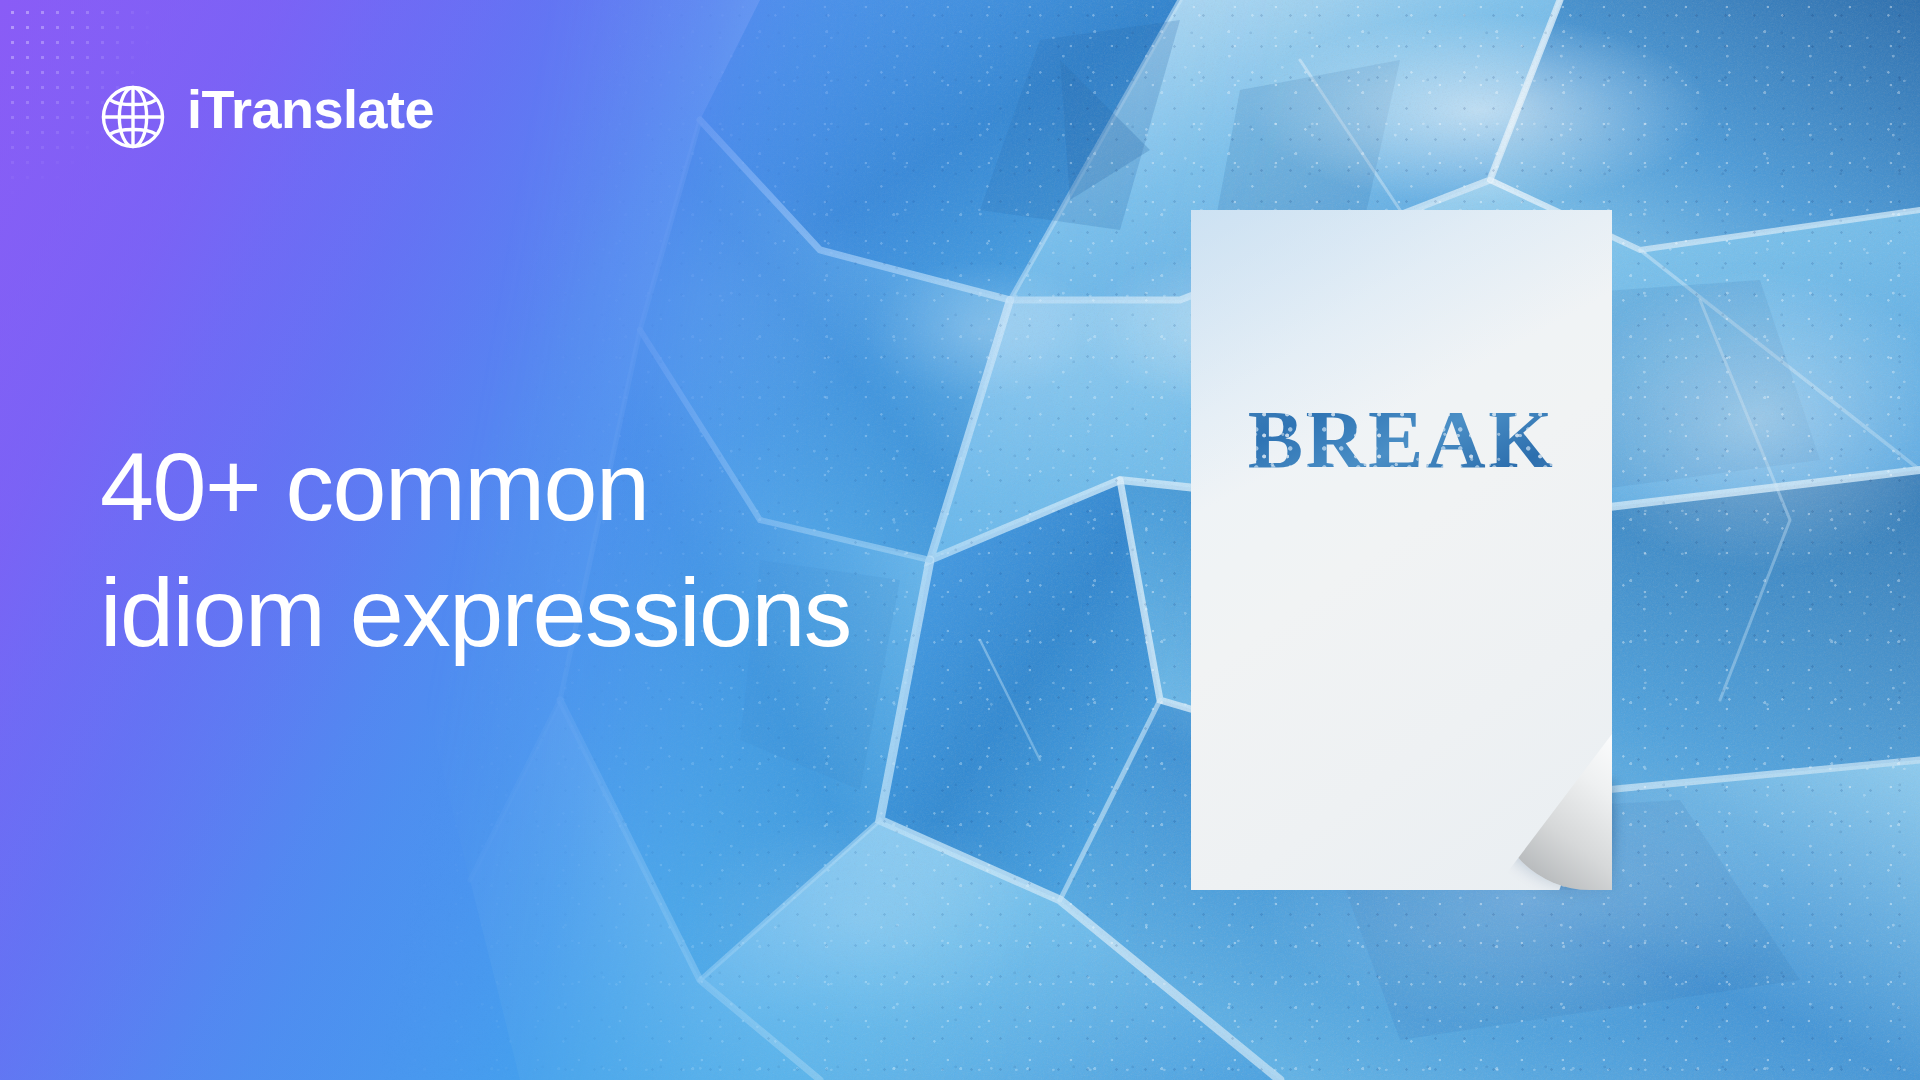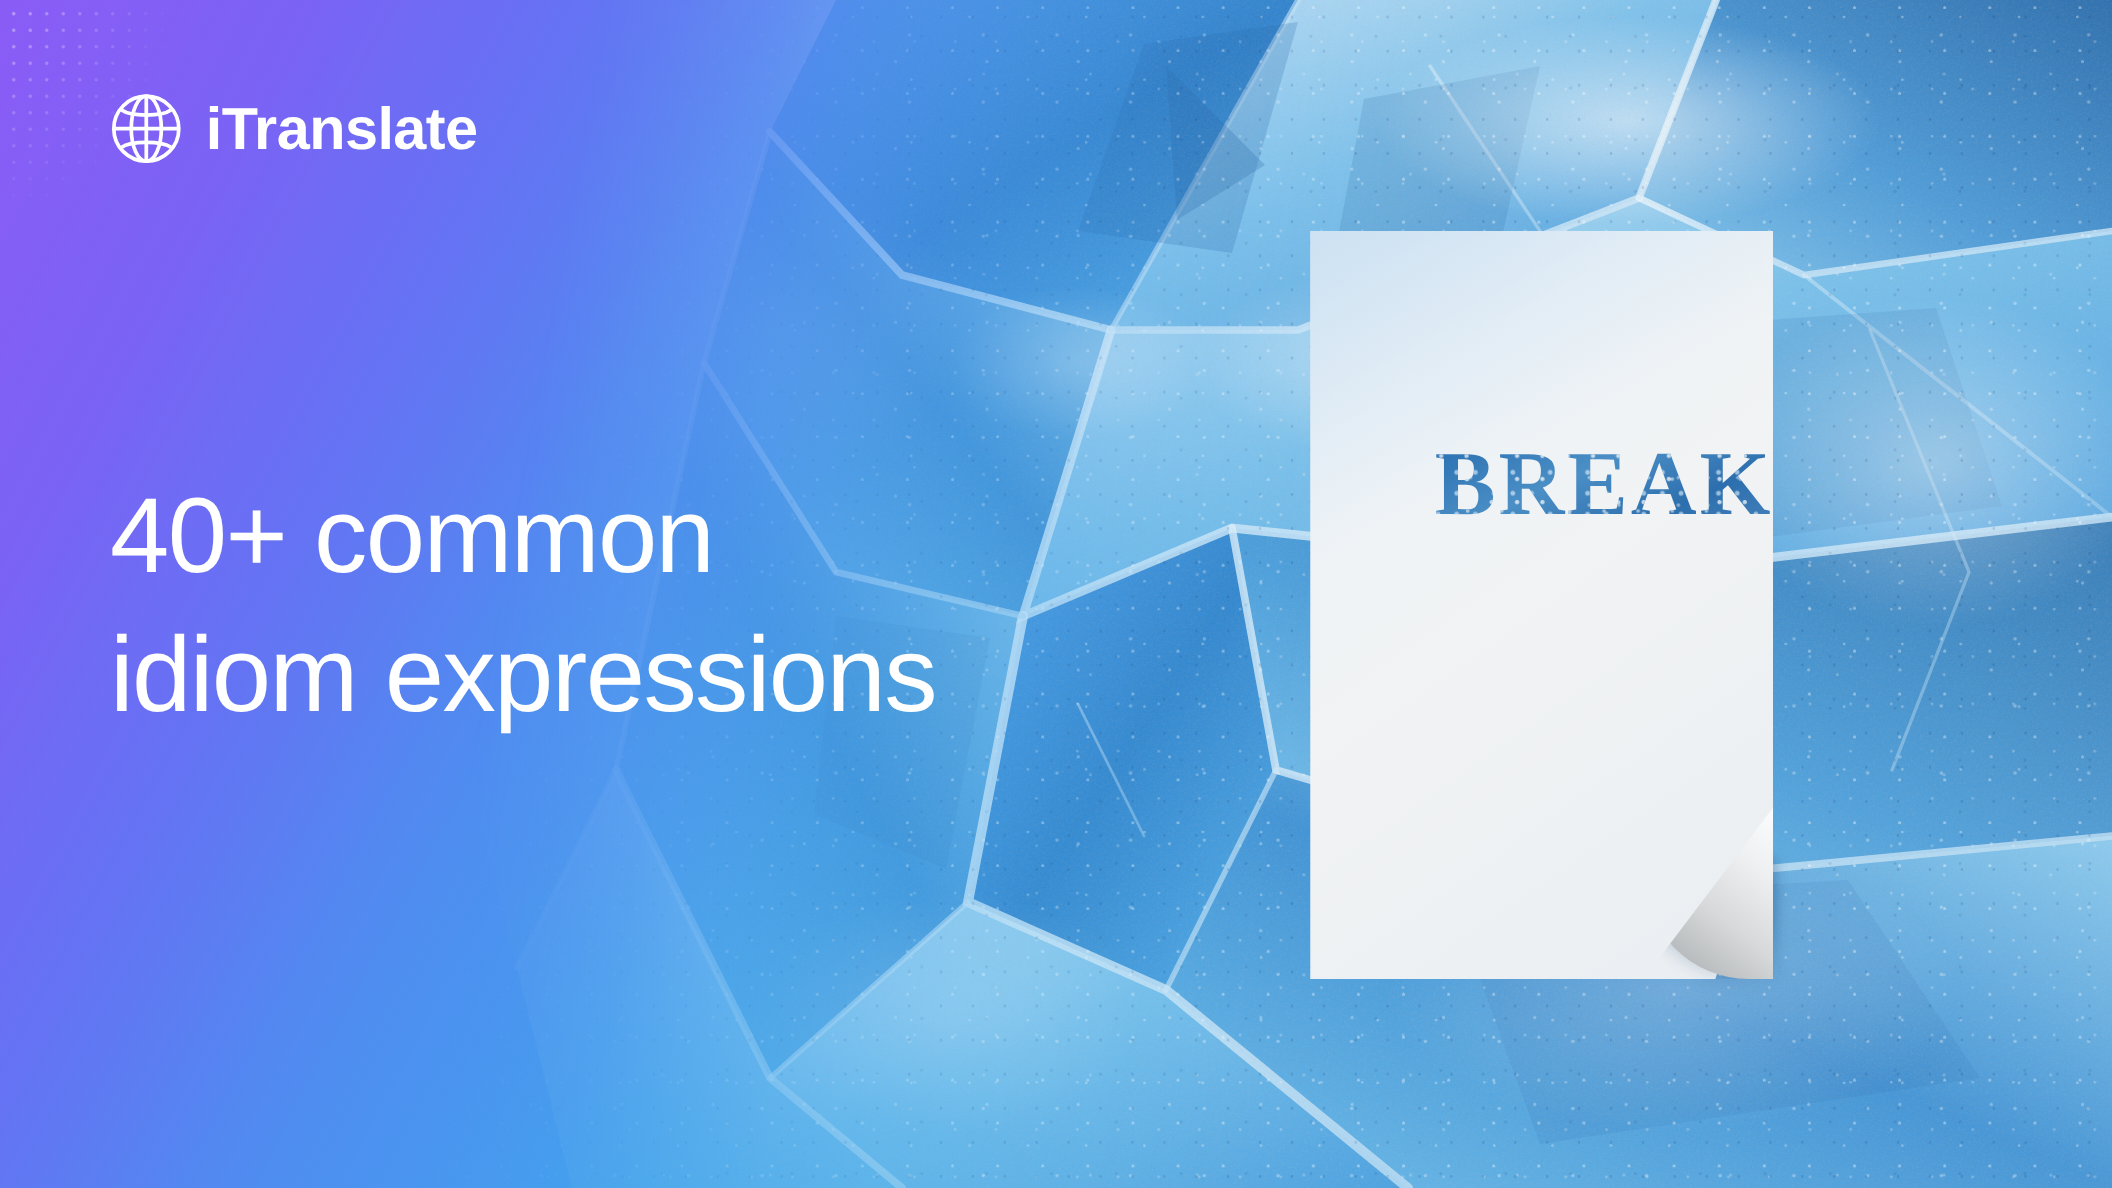--- a/index.html
+++ b/index.html
@@ -70,21 +70,21 @@
     -webkit-mask-image:radial-gradient(ellipse 210px 260px at 0% 0%, #000 0%, rgba(0,0,0,.35) 52%, transparent 80%);
     mask-image:radial-gradient(ellipse 210px 260px at 0% 0%, #000 0%, rgba(0,0,0,.35) 52%, transparent 80%);
     opacity:.85;pointer-events:none;}
 
   
   .tint{position:absolute;inset:0;pointer-events:none;
     background:linear-gradient(118deg, rgba(138,92,246,.62) 0%, rgba(110,110,246,.34) 16%,
                rgba(70,150,240,.10) 30%, rgba(0,0,0,0) 44%);}
 
   
-  .logo{position:absolute;left:98px;top:82px;display:flex;align-items:center;gap:19px;}
+  .logo{position:absolute;left:98px;top:82px;display:flex;gap:19px;}
   .logo-glyph{width:70px;height:70px;display:block;flex:none;}
   .logo-word{font-size:54px;font-weight:700;color:#fff;letter-spacing:-.5px;
              line-height:1;white-space:nowrap;}
 
   
   .headline{position:absolute;left:100px;top:424px;width:1020px;
     color:#fff;font-size:97px;font-weight:400;line-height:1.30;
     letter-spacing:-1.5px;}
   .headline .ln{display:block;white-space:nowrap;}
 
@@ -102,21 +102,21 @@
     background:radial-gradient(ellipse at 72% 28%, rgba(12,56,104,.42) 0%, rgba(12,56,104,.16) 48%, transparent 72%);
     filter:blur(5px);}
   
   .card-curl{position:absolute;right:0;bottom:0;width:118px;height:156px;
     background:linear-gradient(218deg,#fbfcfd 0%,#eef0f1 26%,#d6d8d9 56%,#b9bcbe 80%,#a9adaf 100%);
     -webkit-clip-path:polygon(100% 0%, 100% 100%, 0% 100%);
     clip-path:polygon(100% 0%, 100% 100%, 0% 100%);
     border-radius:0 0 0 96px;
     box-shadow:-7px -5px 16px rgba(10,52,98,.22);
     transform:rotate(0deg);}
-  .card-text{position:absolute;left:0;right:0;top:178px;text-align:right;
+  .card-text{position:absolute;left:0;right:0;top:178px;text-align:center;
     font-family:"Liberation Serif",serif;font-weight:700;
     font-size:83px;line-height:1.25;letter-spacing:2.5px;
     color:#3d7bb5;}
   .card-text .cl{display:block;
     background-image:
       radial-gradient(circle at 18% 26%, rgba(255,255,255,.70) 0 1.6px, transparent 2.3px),
       radial-gradient(circle at 62% 64%, rgba(255,255,255,.55) 0 1.3px, transparent 2.0px),
       radial-gradient(circle at 84% 18%, rgba(230,244,255,.60) 0 1.8px, transparent 2.6px),
       radial-gradient(circle at 40% 85%, rgba(255,255,255,.45) 0 1.2px, transparent 1.9px),
       linear-gradient(155deg,#4a86bb 0%,#2f74b4 28%,#4b8fc6 52%,#2d6fae 76%,#4985bd 100%);

